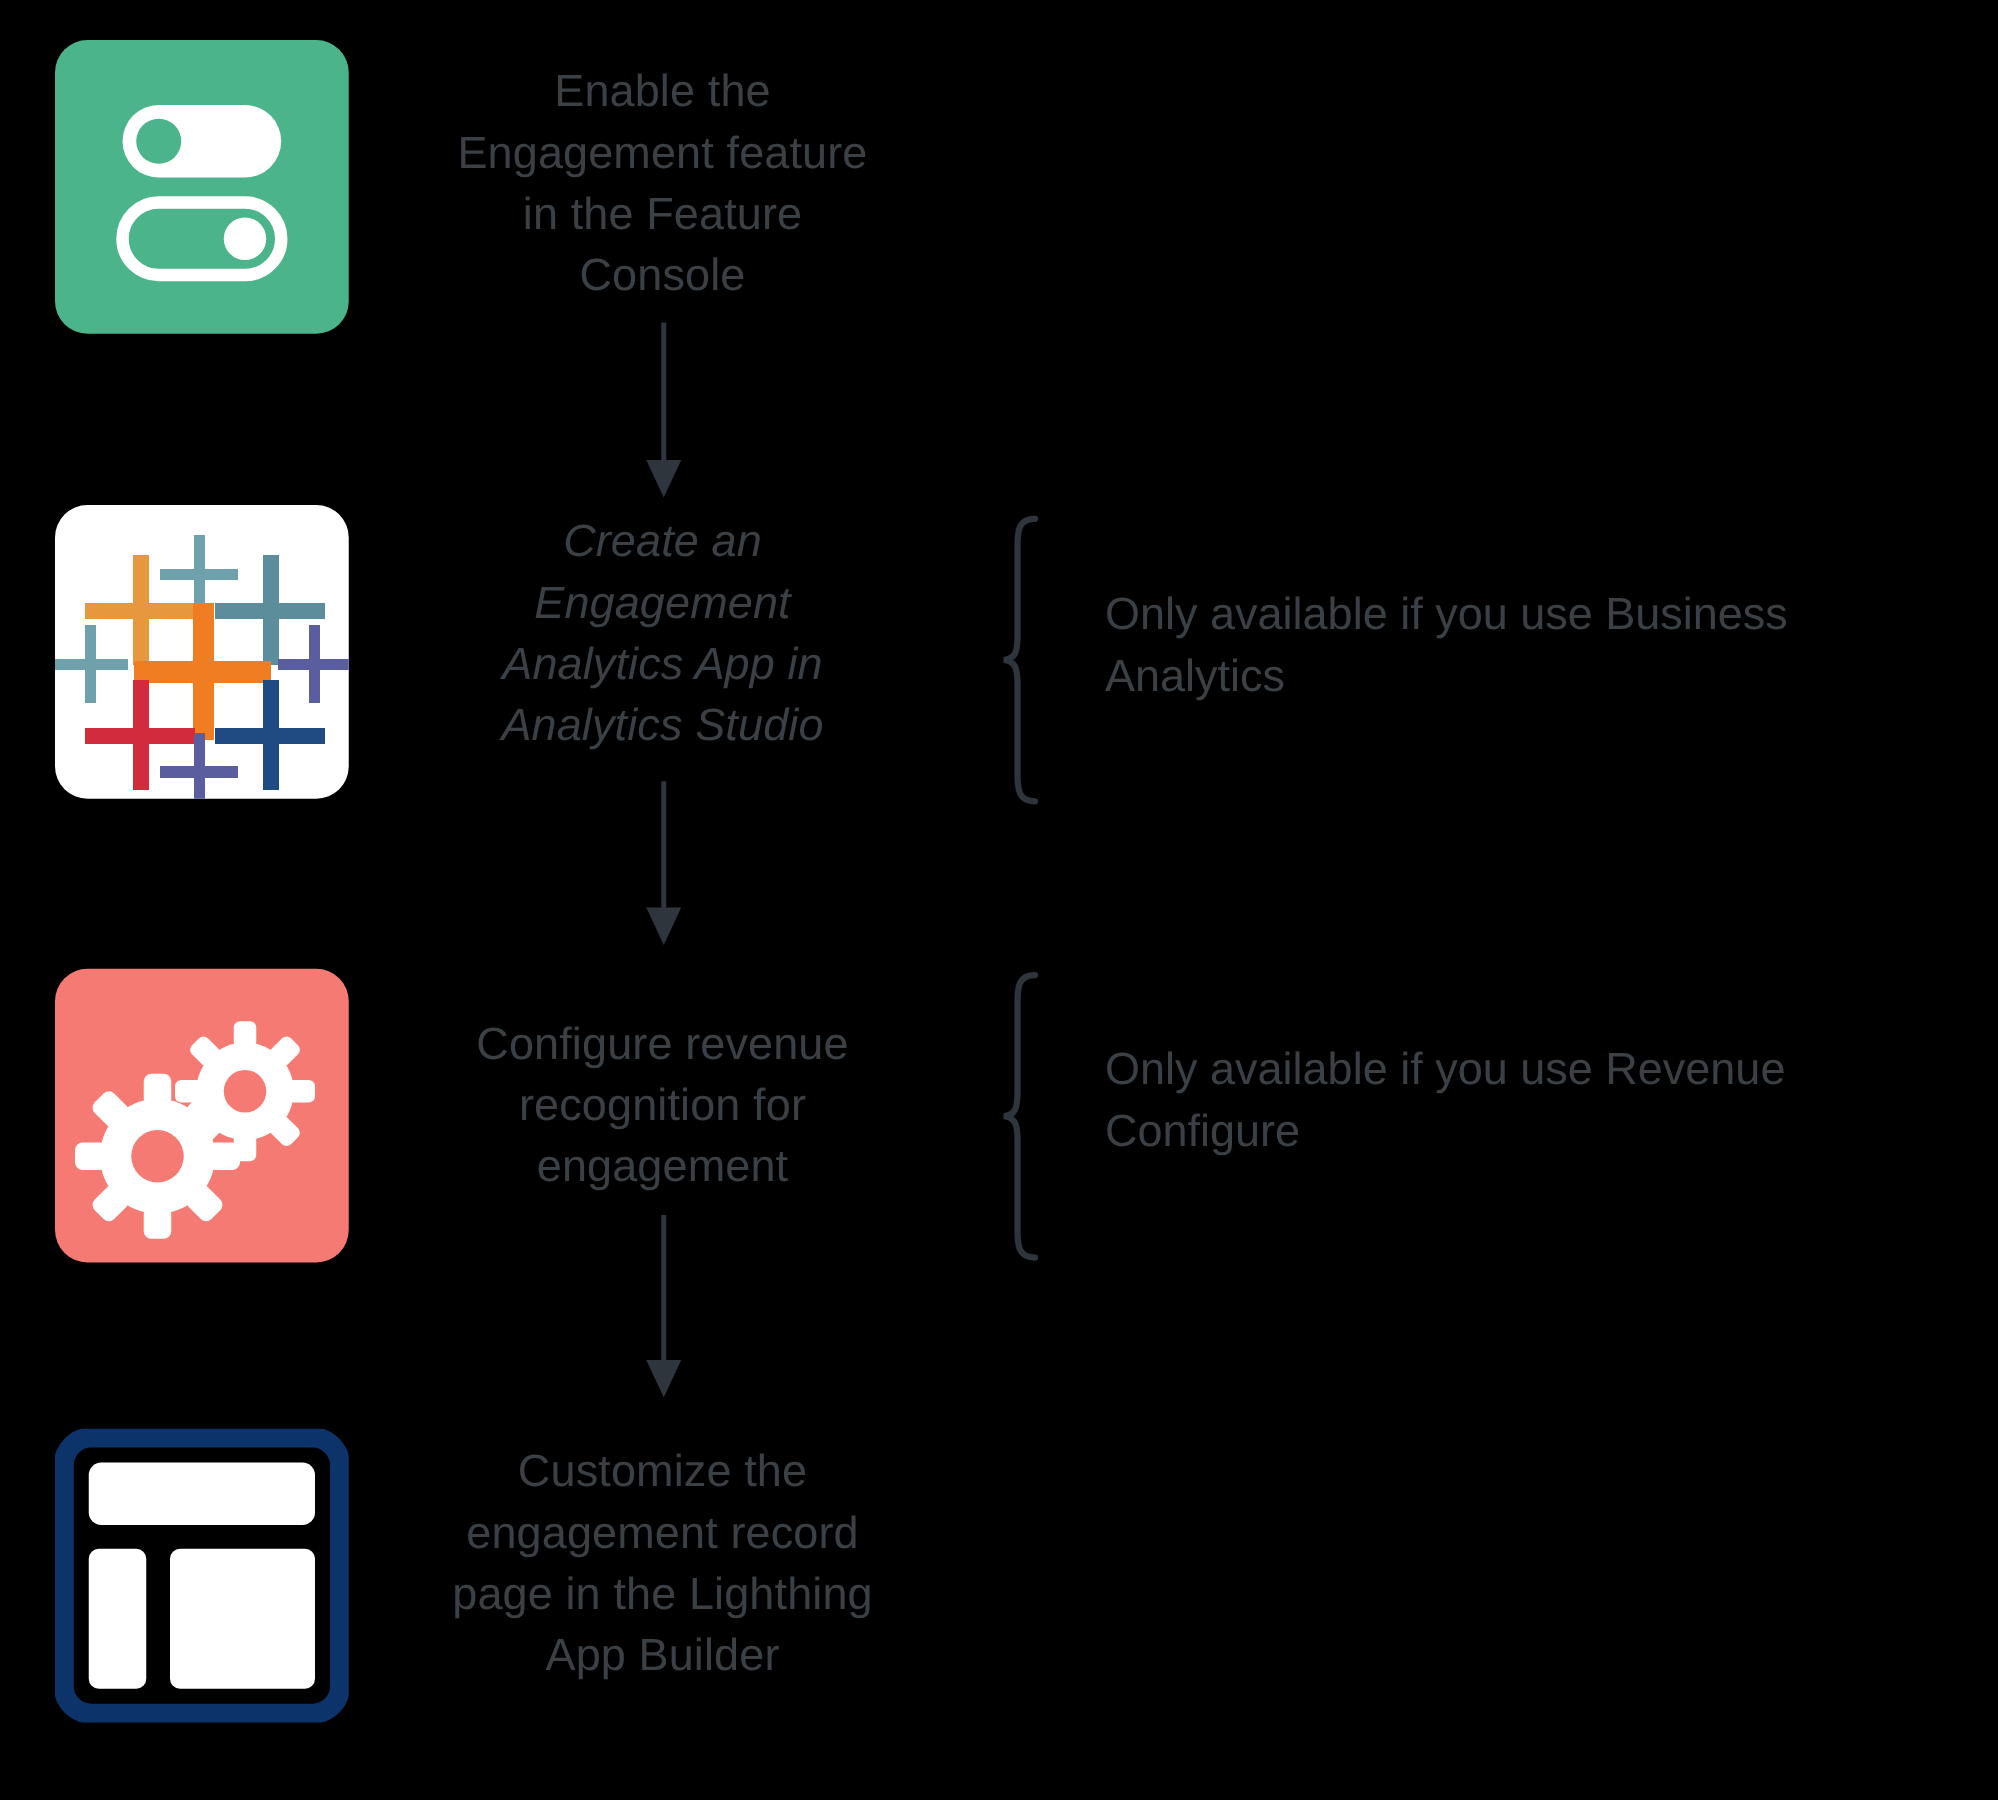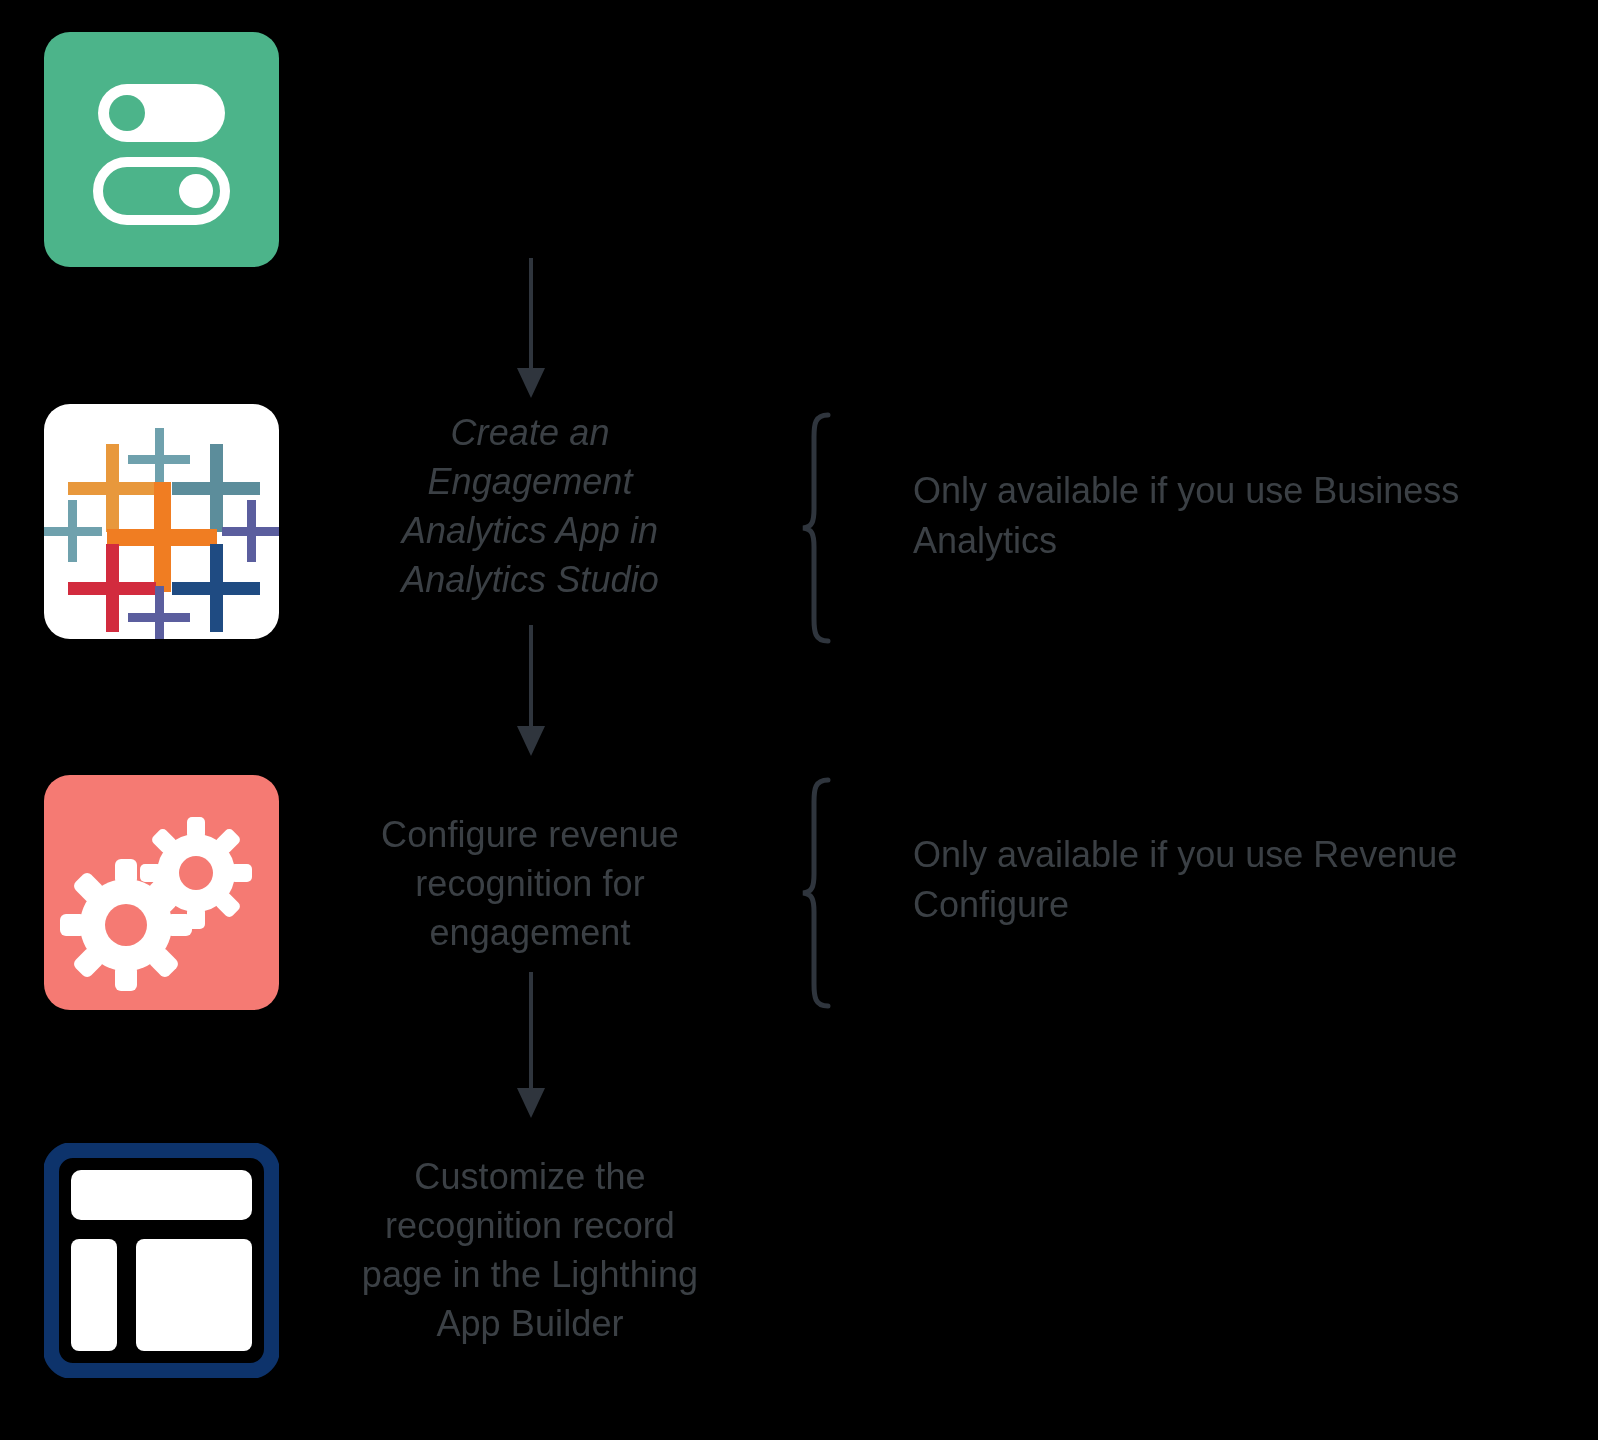--- a/index.html
+++ b/index.html
@@ -55,21 +55,20 @@
 
   
   .note-text {
     position: absolute;
     color: #3B4045;
     font-size: 36px;
     line-height: 50px;
     font-family: "Liberation Sans", sans-serif;
     white-space: pre-line;
     text-align: left;
-    margin-left: 29px;
   }
   .note-1 { left: 884px; top: 466px; width: 650px; }
   .note-2 { left: 884px; top: 830px; width: 650px; }
 
   
   .overlay {
     position: absolute;
     inset: 0;
     pointer-events: none;
   }
@@ -168,29 +167,33 @@
       <rect x="7" y="7" width="221" height="221" rx="22" fill="none" stroke="#0D336B" stroke-width="16"></rect>
 
       <rect x="27" y="27" width="181" height="50" rx="10" fill="#FFFFFF"></rect>
 
       <rect x="27" y="96" width="46" height="112" rx="8" fill="#FFFFFF"></rect>
 
       <rect x="92" y="96" width="116" height="112" rx="8" fill="#FFFFFF"></rect>
     </svg>
   </div>
 
+  <div class="step-text step-1">Enable the
+Engagement feature
+in the Feature
+Console</div>
   <div class="step-text step-2">Create an
 Engagement
 Analytics App in
 Analytics Studio</div>
   <div class="step-text step-3">Configure revenue
 recognition for
 engagement</div>
   <div class="step-text step-4">Customize the
-recognition record
+engagement record
 page in the Lighthing
 App Builder</div>
 
   <div class="note-text note-1">Only available if you use Business
 Analytics</div>
   <div class="note-text note-2">Only available if you use Revenue
 Configure</div>
 
   <svg class="overlay" viewBox="0 0 1598 1440">
 

